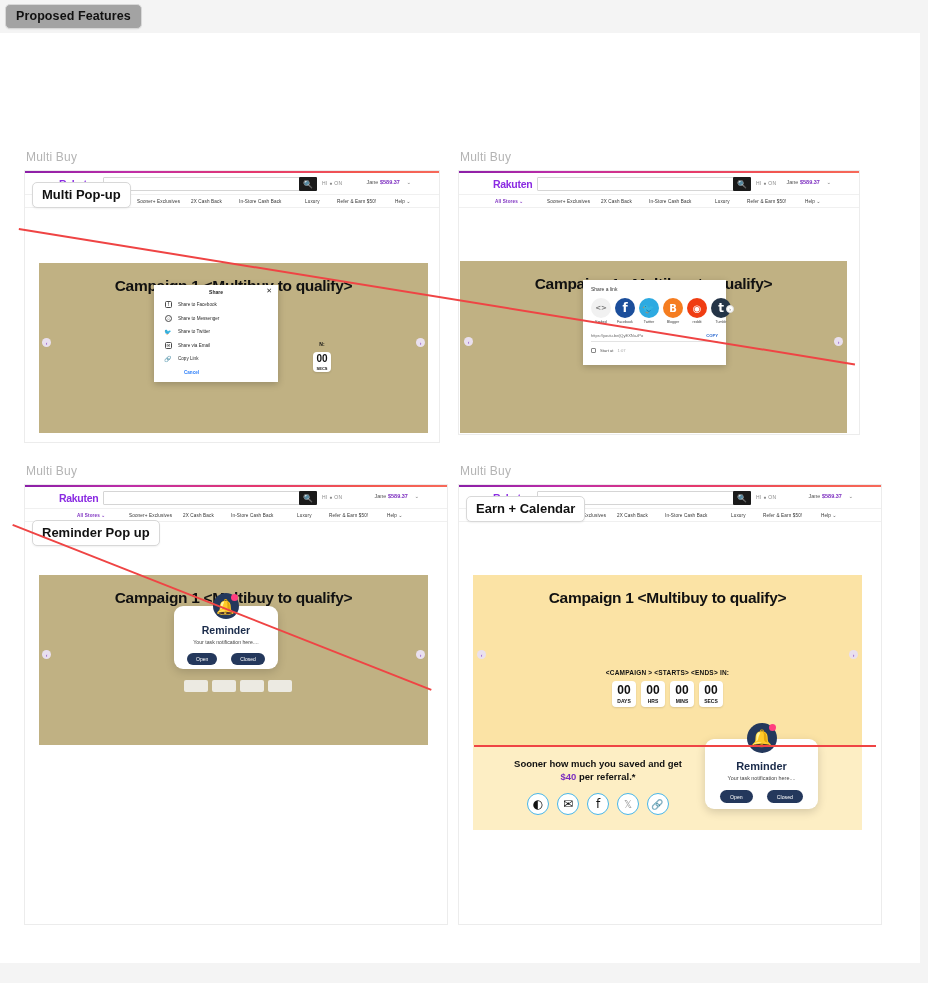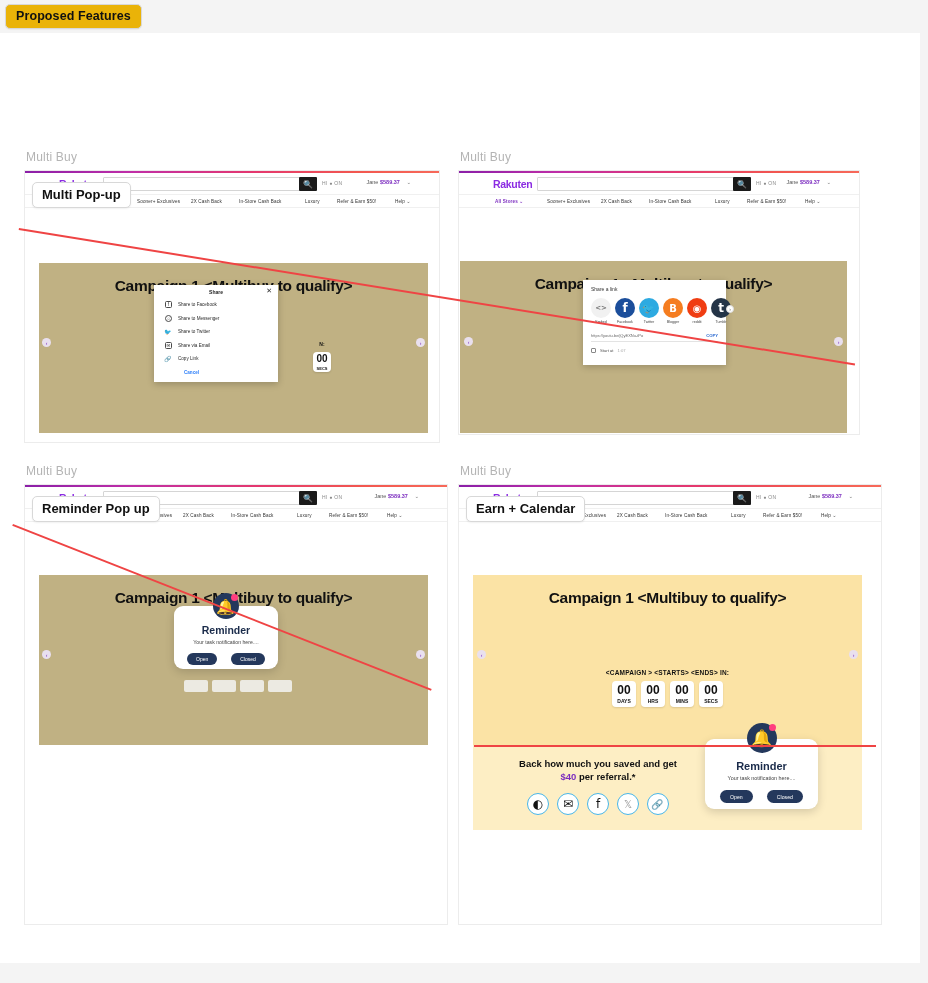--- a/index.html
+++ b/index.html
@@ -10,21 +10,21 @@
     overflow: hidden;
   }
 
   
   .topbar {
     position: absolute; left: 0; top: 0; width: 928px; height: 33px;
     background: #f4f4f4;
   }
   .page-tab {
     position: absolute; left: 5px; top: 4px;
-    background: #eab308; border: 1px solid #d8d8d8; border-radius: 5px;
+    background: #a3a3a3; border: 1px solid #d8d8d8; border-radius: 5px;
     padding: 4px 10px 5px 10px;
     font-size: 12.5px; font-weight: 700; color: #111;
     letter-spacing: .1px;
     box-shadow: 0 1px 1px rgba(0,0,0,.04);
   }
 
   
   .canvas {
     position: absolute; left: 0; top: 33px; width: 920px; height: 930px;
     background: #ffffff;
@@ -366,21 +366,21 @@
         </div>
         <div class="r-title" style="font-size:10.5px; margin-top:18px;">Reminder</div>
         <div class="r-sub" style="font-size:5.2px; margin-top:3px;">Your task notification here....</div>
         <div class="r-btns" style="gap:14px; margin-top:8px;">
           <button style="font-size:5px; padding:3px 9px;">Open</button>
           <button style="font-size:5px; padding:3px 9px;">Closed</button>
         </div>
       </div>
     </div>
   </div>
-  <div class="frame-label" style="left:8px;">Reminder Pop up</div>
+  <div class="frame-label" style="left:8px;margin-top:24px;">Reminder Pop up</div>
 </div>
 
 <div class="frame" style="left:458px; top:451px; width:424px; height:441px;">
   <div class="frame-title">Multi Buy</div>
   <div class="frame-body">
     <div class="gradbar"></div>
     <div class="sitehead">
       <div class="logo"><span>Rakuten</span></div>
       <div class="searchbox"></div>
       <div class="searchbtn">🔍</div>
@@ -424,21 +424,21 @@
           <div class="cd-box">
             <div class="n">00</div>
             <div class="u">SECS</div>
           </div>
         </div>
       </div>
     </div>
 
     <div class="ref-strip" style="left:14px; top:260px; width:389px; height:85px;">
       <div style="width:250px; padding-top:13px;">
-        <div class="ref-line1">Back how much you saved and get</div>
+        <div class="ref-line1">Sooner how much you saved and get</div>
         <div class="ref-line2">
           <span class="amt">$40</span><span> per referral.*</span>
         </div>
         <div class="soc-row">
           <div class="soc">◐</div>
           <div class="soc">✉</div>
           <div class="soc">f</div>
           <div class="soc" style="font-size:10px;color:#999;">𝕏</div>
           <div class="soc" style="font-size:10px;">🔗</div>
         </div>

